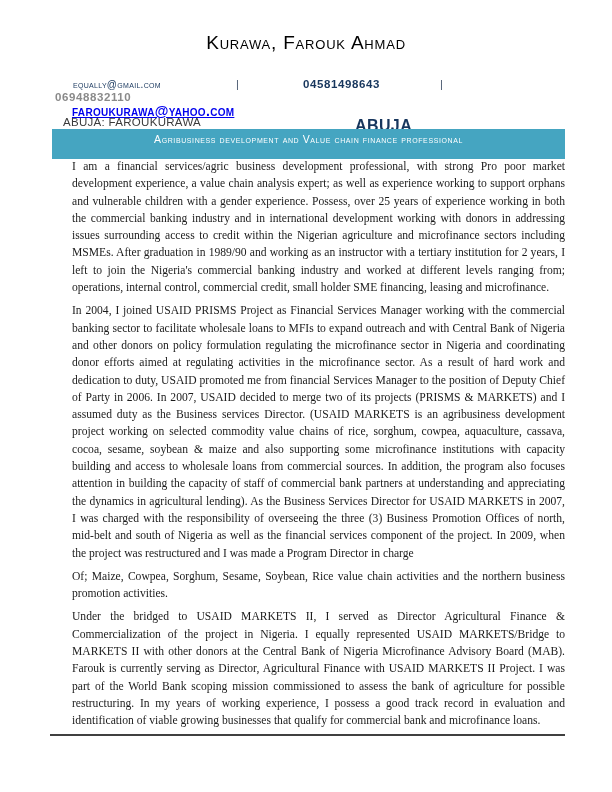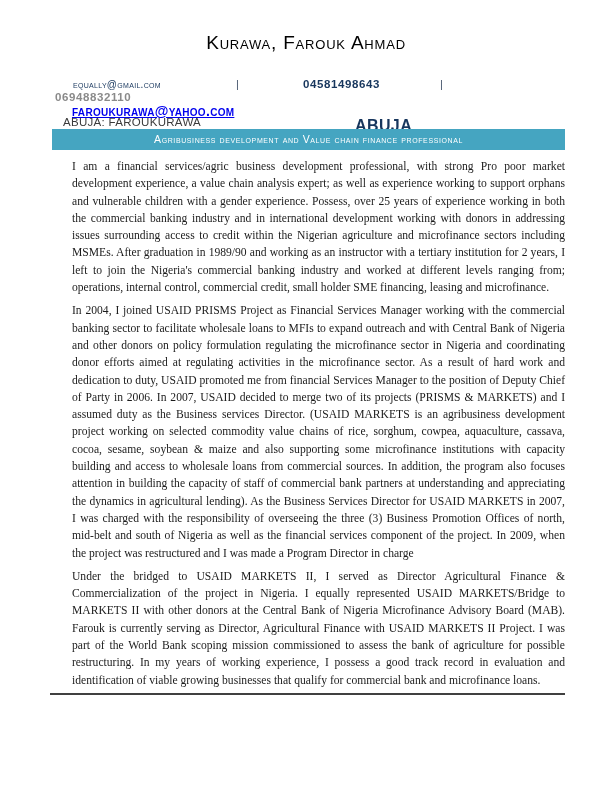--- a/index.html
+++ b/index.html
@@ -50,21 +50,21 @@
     position: absolute; top: 116px; left: 63px;
     font-size: 11.5px; color: #3b3b3b; letter-spacing: 0.3px;
   }
   .location {
     position: absolute; top: 117px; left: 355px;
     font-size: 16px; font-weight: bold; color: #17365d; letter-spacing: 0.4px;
   }
   .banner {
     position: absolute;
     top: 129px; left: 52px;
-    width: 513px; height: 21px;
+    width: 513px; height: 30px;
     line-height: 21px;
     text-align: center;
     font-size: 10.5px;
     font-variant: small-caps;
     letter-spacing: 0.6px;
   }
   .summary {
     position: absolute;
     top: 158px; left: 52px;
     width: 513px;
@@ -105,17 +105,18 @@
 
   <span class="skype-line">ABUJA: FAROUKURAWA</span>
 
   <span class="location">ABUJA</span>
 
   <div class="banner" style="background: rgb(69, 165, 193); color: rgb(255, 255, 255);">Agribusiness development and Value chain finance professional</div>
 
   <div class="summary">
     <p>I am a financial services/agric business development professional, with strong Pro poor market development experience, a value chain analysis expert; as well as experience working to support orphans and vulnerable children with a gender experience. Possess, over 25 years of experience working in both the commercial banking industry and in international development working with donors in addressing issues surrounding access to credit within the Nigerian agriculture and microfinance sectors including MSMEs. After graduation in 1989/90 and working as an instructor with a tertiary institution for 2 years, I left to join the Nigeria's commercial banking industry and worked at different levels ranging from; operations, internal control, commercial credit, small holder SME financing, leasing and microfinance.</p>
     <p>In 2004, I joined USAID PRISMS Project as Financial Services Manager working with the commercial banking sector to facilitate wholesale loans to MFIs to expand outreach and with Central Bank of Nigeria and other donors on policy formulation regulating the microfinance sector in Nigeria and coordinating donor efforts aimed at regulating activities in the microfinance sector. As a result of hard work and dedication to duty, USAID promoted me from financial Services Manager to the position of Deputy Chief of Party in 2006. In 2007, USAID decided to merge two of its projects (PRISMS &amp; MARKETS) and I assumed duty as the Business services Director. (USAID MARKETS is an agribusiness development project working on selected commodity value chains of rice, sorghum, cowpea, aquaculture, cassava, cocoa, sesame, soybean &amp; maize and also supporting some microfinance institutions with capacity building and access to wholesale loans from commercial sources. In addition, the program also focuses attention in building the capacity of staff of commercial bank partners at understanding and appreciating the dynamics in agricultural lending).  As the Business Services Director for USAID MARKETS in 2007, I was charged with the responsibility of overseeing the three (3) Business Promotion Offices of north, mid-belt and south of Nigeria as well as the financial services component of the project. In 2009, when the project was restructured and I was made a Program Director in charge</p>
+    <p>Of;  Maize, Cowpea, Sorghum, Sesame, Soybean, Rice  value chain activities and the northern business promotion activities.</p>
     <p>Under the bridged to USAID MARKETS II, I served as Director Agricultural Finance &amp; Commercialization of the project in Nigeria. I equally represented USAID MARKETS/Bridge to MARKETS II with other donors at the Central Bank of Nigeria Microfinance Advisory Board (MAB). Farouk is currently serving as Director, Agricultural Finance with USAID MARKETS II Project. I was part of the World Bank scoping mission commissioned to assess the bank of agriculture for possible restructuring. In my years of working experience, I possess a good track record in evaluation and identification of viable growing businesses that qualify for commercial bank and microfinance loans.</p>
     <div class="bottom-rule" style="border-top-color: rgb(64, 64, 64);"></div>
   </div>
 
 </div>
 
 </body></html>

